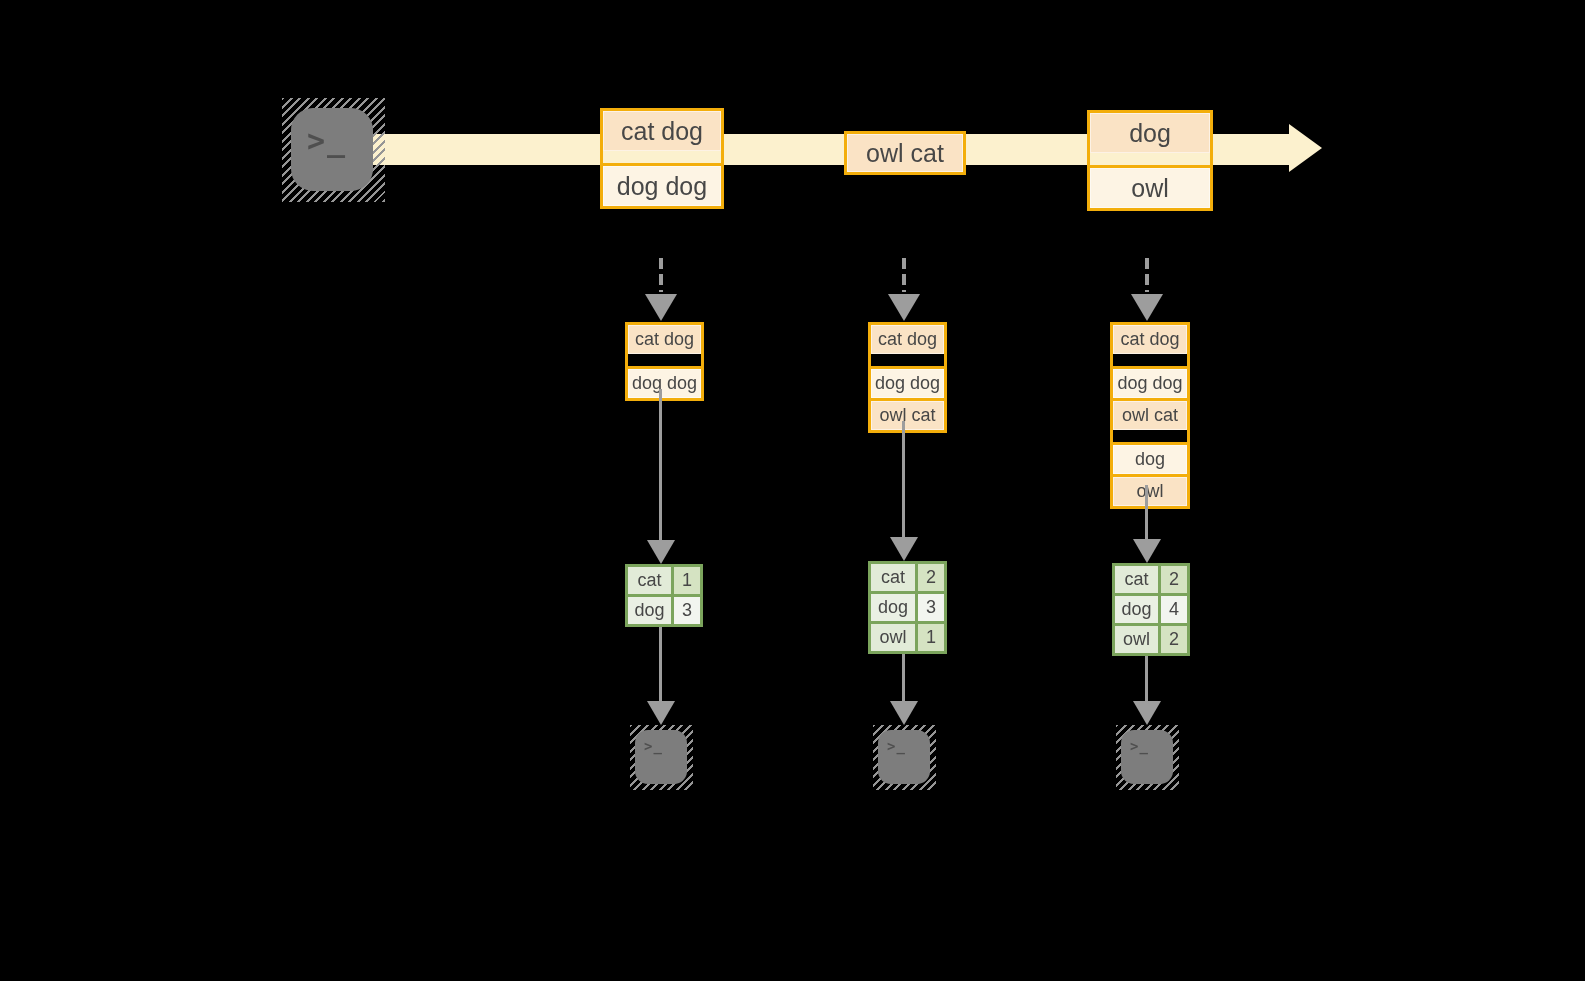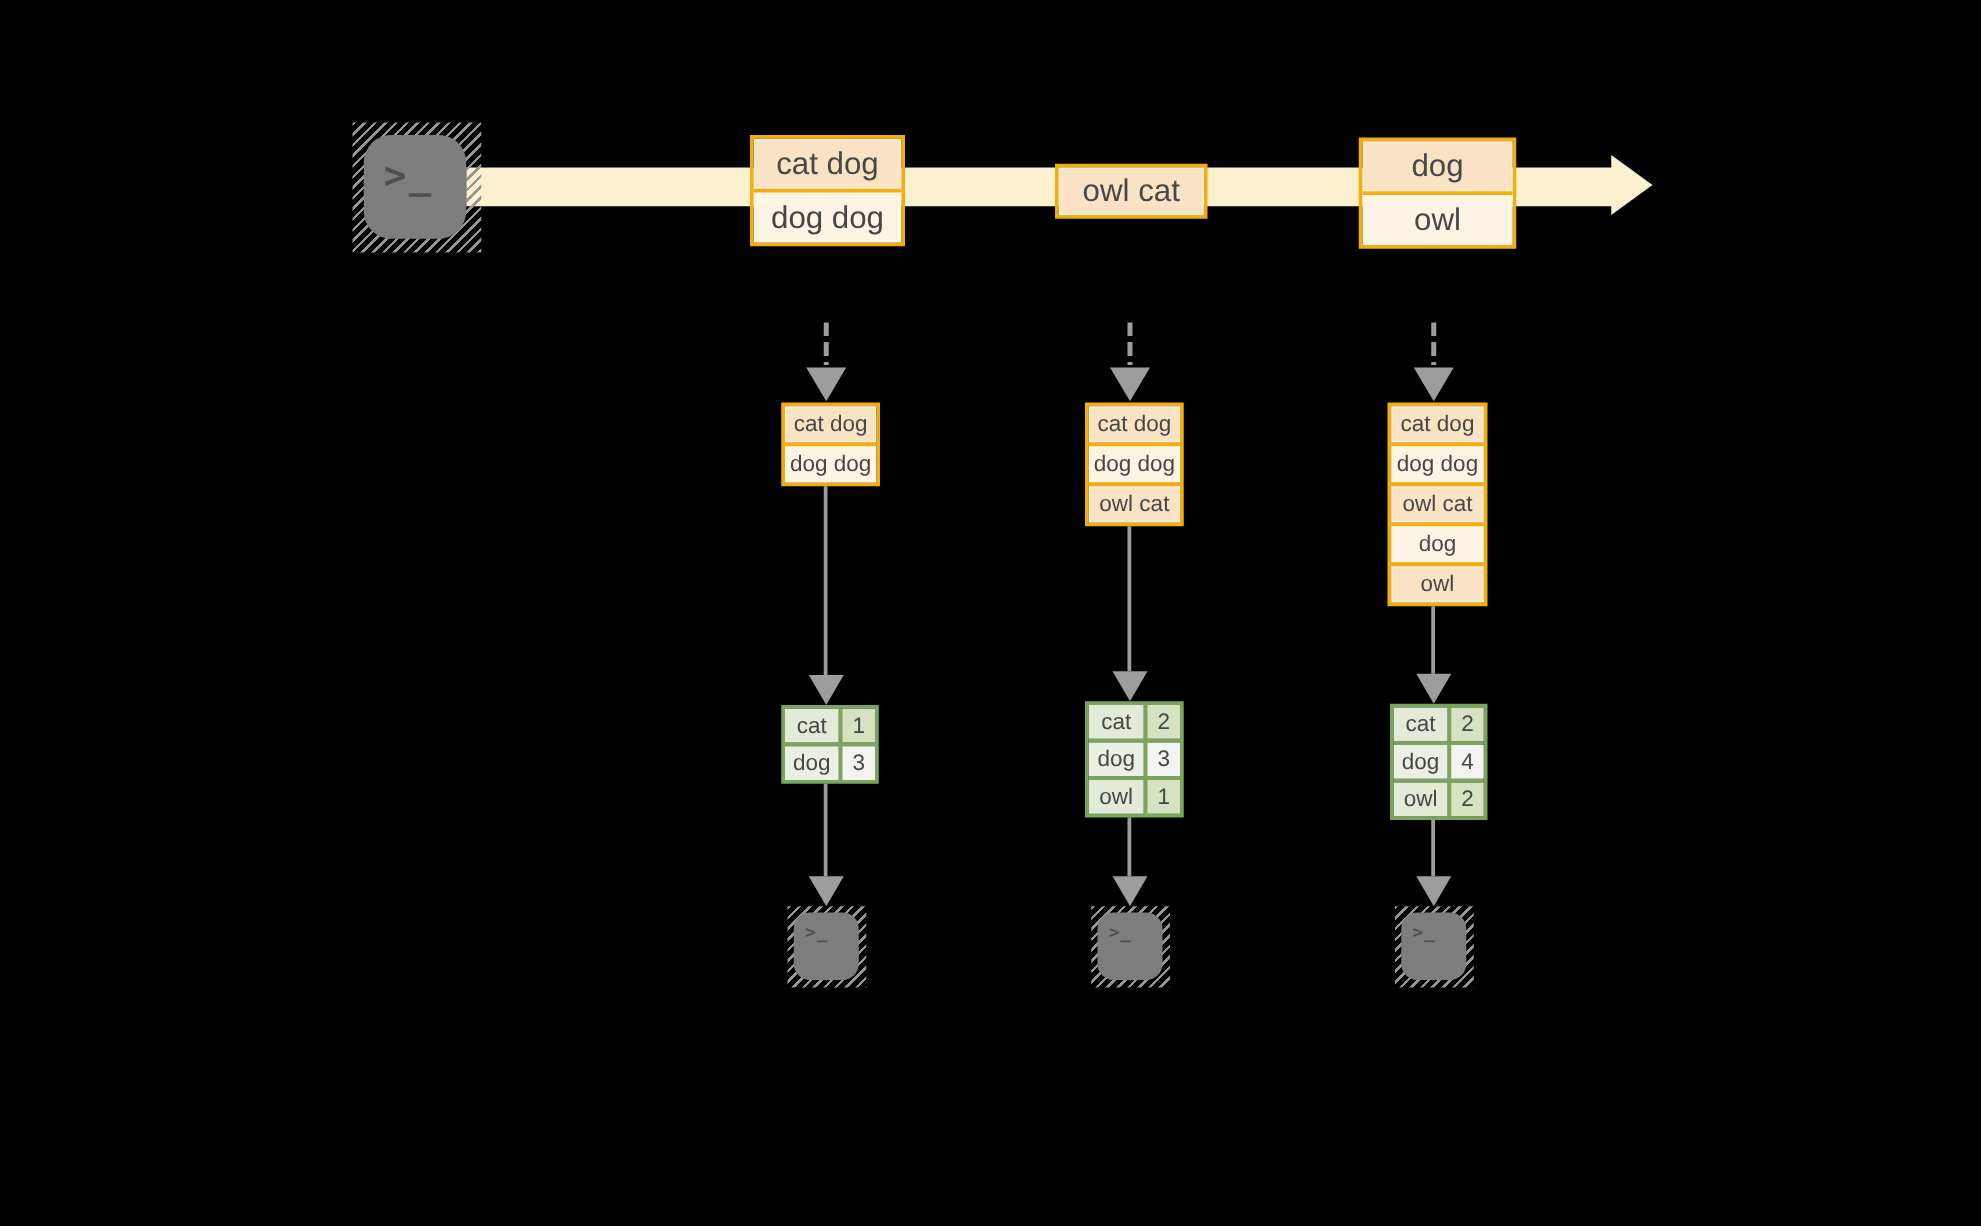--- a/index.html
+++ b/index.html
@@ -35,21 +35,21 @@
   .term-big .term-glyph{left:16px;top:18px;font-size:30px;letter-spacing:2px;}
   .term-small .term-glyph{left:9px;top:9px;font-size:14px;letter-spacing:1px;}
   
   .obox{position:absolute;border:3px solid var(--orange);z-index:3;}
   .orow{display:flex;align-items:center;justify-content:center;font-size:25px;color:var(--text);
     box-shadow:inset 0 0 0 1px rgba(255,255,255,.55);}
   .orow{height:40px;}
   .orow.single{height:38px;}
   .orow + .orow{border-top:3px solid var(--orange);}
   .orow.dark{background:var(--peach-dark);}
-  .orow.light{background:var(--peach-light);}
+  .orow.light{background:var(--peach-light);margin-top:12px;}
   
   .stack .orow{height:29px;font-size:18px;}
   
   .dash{position:absolute;width:4px;z-index:2;
     background:repeating-linear-gradient(to bottom,var(--gray) 0 11px,transparent 11px 16px);}
   .line{position:absolute;width:3px;background:var(--gray);z-index:4;}
   .ah{position:absolute;width:0;height:0;z-index:4;
     border-left:14px solid transparent;border-right:14px solid transparent;border-top:24px solid var(--gray);}
   .ah.big{border-left-width:16px;border-right-width:16px;border-top-width:27px;}
   

